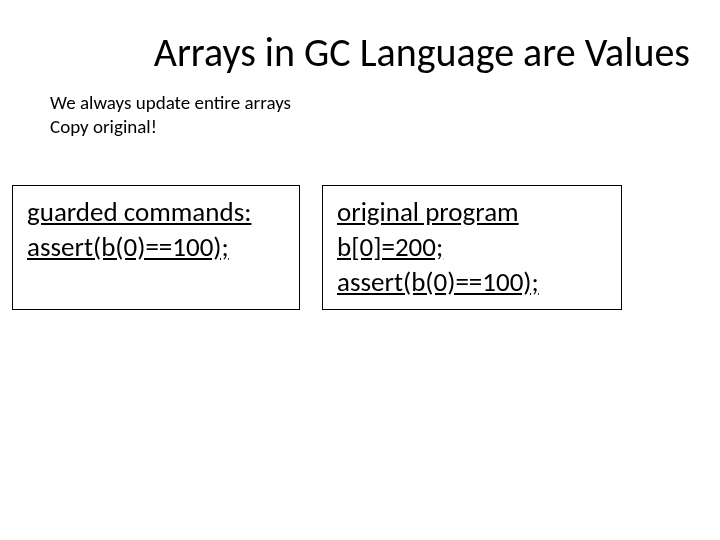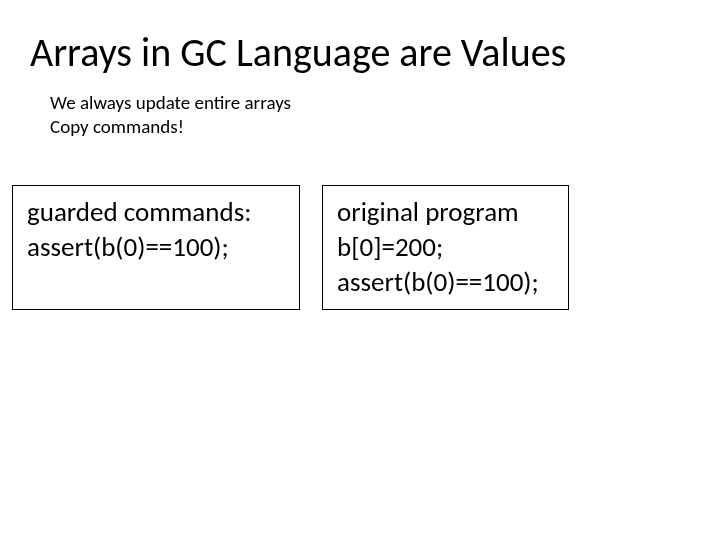--- a/index.html
+++ b/index.html
@@ -14,60 +14,61 @@
   .slide {
     width: 720px;
     height: 540px;
     box-sizing: border-box;
     padding: 20px 30px 30px 30px;
     position: relative;
   }
   .title {
     font-size: 40px;
     font-weight: 400;
-    text-align: left;
+    text-align: right;
     margin: 8px 0 14px 0;
     letter-spacing: 0px;
   }
   .subtext {
     font-size: 19px;
     line-height: 1.25;
     margin-left: 20px;
     margin-bottom: 46px;
   }
   .boxes {
     display: flex;
     gap: 22px;
     margin-left: -18px;
+    text-decoration: underline;
   }
   .box {
     border: 1px solid #000;
     padding: 8px 14px 10px 14px;
     font-size: 27px;
     line-height: 1.3;
     box-sizing: border-box;
   }
   .box-left {
     width: 288px;
   }
   .box-right {
-    width: 247px;
+    width: 300px;
   }
   .box .hdr {
     font-weight: 400;
   }
 </style>
 </head>
 <body>
 
 <div class="slide">
   <div class="title">Arrays in GC Language are Values</div>
   <div class="subtext">
     <div>We always update entire arrays</div>
-    <div>Copy commands!</div>
+    <div>Copy original!</div>
   </div>
   <div class="boxes">
     <div class="box box-left">
       <div class="hdr">guarded commands:</div>
       <div>assert(b(0)==100);</div>
     </div>
     <div class="box box-right">
       <div class="hdr">original program</div>
       <div>b[0]=200;</div>
       <div>assert(b(0)==100);</div>

